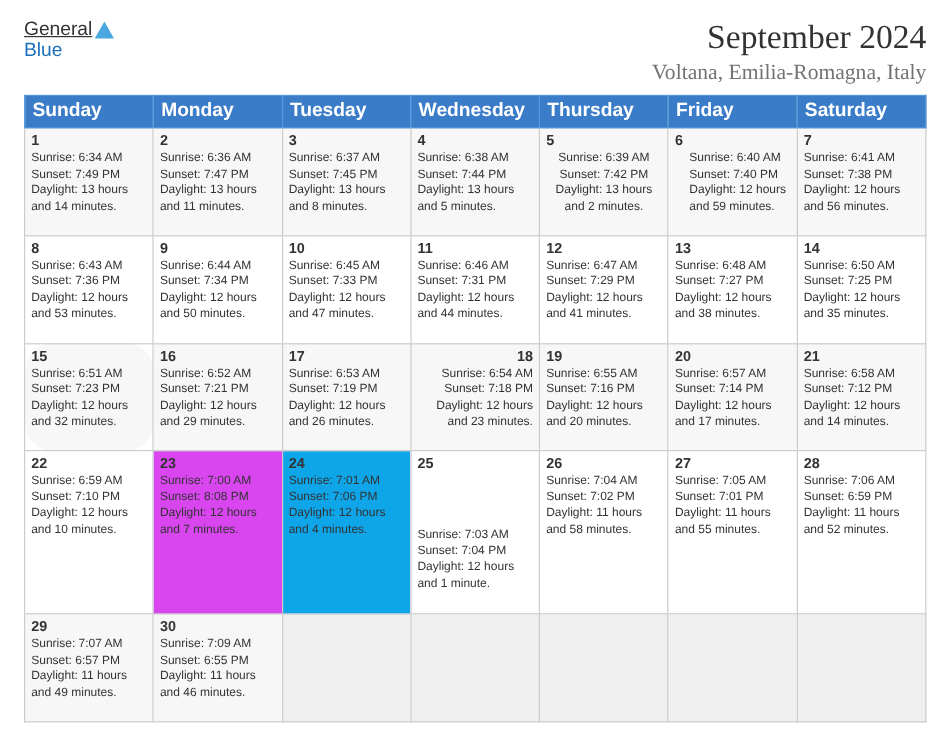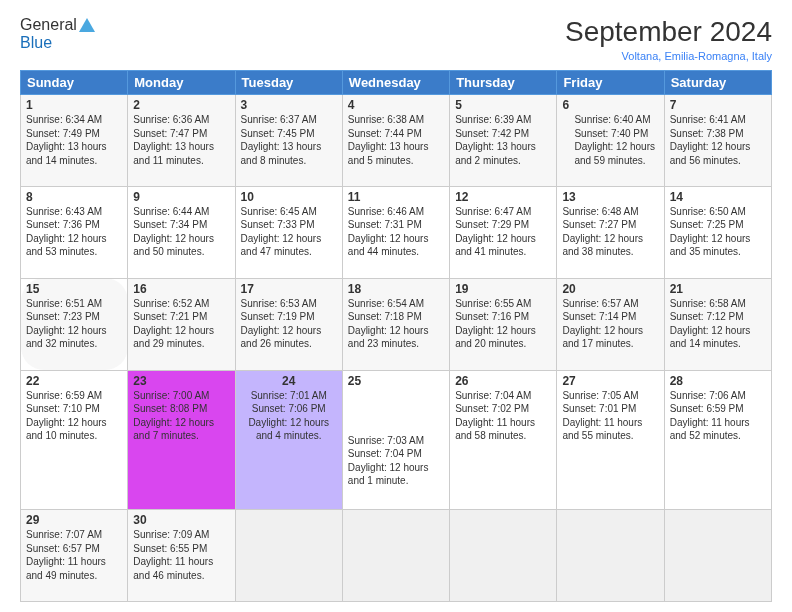--- a/index.html
+++ b/index.html
@@ -21,57 +21,58 @@
       display: flex;
       justify-content: space-between;
       align-items: flex-start;
       margin-bottom: 8px;
     }
     .logo {
       display: flex;
       flex-direction: column;
       align-items: flex-start;
     }
-    .logo-general { color: #333; }
+    .logo-general { color: #333; text-decoration: underline; }
     .logo-blue { color: #1a6fba; }
     .logo-triangle {
       width: 0; height: 0;
       border-left: 8px solid transparent;
       border-right: 8px solid transparent;
       border-bottom: 14px solid #4aa8e0;
       display: inline-block;
       margin-left: 2px;
       vertical-align: middle;
     }
     .logo-line {
       display: flex;
       align-items: center;
     }
     .title-block {
       text-align: right;
+      font-family: Liberation Serif, serif;
     }
     .main-title {
       font-size: 28px;
       font-weight: normal;
       color: #333;
     }
     .subtitle {
-      font-size: 11px;
-      color: #3b82f6;
+      font-size: 18px;
+      color: #737373;
       margin-top: 2px;
     }
     .calendar {
       width: 100%;
       border-collapse: collapse;
       flex: 1;
     }
     .calendar th {
       background: #3b7cc9;
       color: #fff;
-      font-size: 13px;
+      font-size: 16px;
       font-weight: bold;
       text-align: left;
       padding: 4px 6px;
       border: 1px solid #5599dd;
     }
     .calendar td {
       border: 1px solid #ccc;
       vertical-align: top;
       padding: 3px 5px;
       font-size: 9.5px;
@@ -152,21 +153,21 @@
           </td>
           <td style="background: rgb(247, 247, 247);">
             <span class="day-num">4</span>
             <div class="day-info" style="white-space: pre-line;">Sunrise: 6:38 AM
 Sunset: 7:44 PM
 Daylight: 13 hours
 and 5 minutes.</div>
           </td>
           <td style="background: rgb(247, 247, 247);">
             <span class="day-num">5</span>
-            <div class="day-info" style="white-space: pre-line;">Sunrise: 6:39 AM
+            <div class="day-info" style="white-space: pre-line; text-align: center;">Sunrise: 6:39 AM
 Sunset: 7:42 PM
 Daylight: 13 hours
 and 2 minutes.</div>
           </td>
           <td style="background: rgb(247, 247, 247);">
             <span class="day-num">6</span>
             <div class="day-info" style="white-space: pre-line; margin-left: 12px;">Sunrise: 6:40 AM
 Sunset: 7:40 PM
 Daylight: 12 hours
 and 59 minutes.</div>
@@ -245,21 +246,21 @@
 Daylight: 12 hours
 and 29 minutes.</div>
           </td>
           <td style="background: rgb(247, 247, 247);">
             <span class="day-num">17</span>
             <div class="day-info" style="white-space: pre-line;">Sunrise: 6:53 AM
 Sunset: 7:19 PM
 Daylight: 12 hours
 and 26 minutes.</div>
           </td>
-          <td style="background: rgb(247, 247, 247);">
+          <td style="background: rgb(247, 247, 247); text-align: right;">
             <span class="day-num">18</span>
             <div class="day-info" style="white-space: pre-line;">Sunrise: 6:54 AM
 Sunset: 7:18 PM
 Daylight: 12 hours
 and 23 minutes.</div>
           </td>
           <td style="background: rgb(247, 247, 247);">
             <span class="day-num">19</span>
             <div class="day-info" style="white-space: pre-line;">Sunrise: 6:55 AM
 Sunset: 7:16 PM
@@ -289,21 +290,21 @@
 Daylight: 12 hours
 and 10 minutes.</div>
           </td>
           <td style="background: #d946ef;">
             <span class="day-num">23</span>
             <div class="day-info" style="white-space: pre-line;">Sunrise: 7:00 AM
 Sunset: 8:08 PM
 Daylight: 12 hours
 and 7 minutes.</div>
           </td>
-          <td style="background: #c4b5fd; text-align: center;">
+          <td style="background: #0ea5e9;">
             <span class="day-num">24</span>
             <div class="day-info" style="white-space: pre-line;">Sunrise: 7:01 AM
 Sunset: 7:06 PM
 Daylight: 12 hours
 and 4 minutes.</div>
           </td>
           <td style="background: rgb(255, 255, 255);">
             <span class="day-num">25</span>
             <div class="day-info" style="white-space: pre-line; margin-top: 46px;">Sunrise: 7:03 AM
 Sunset: 7:04 PM

